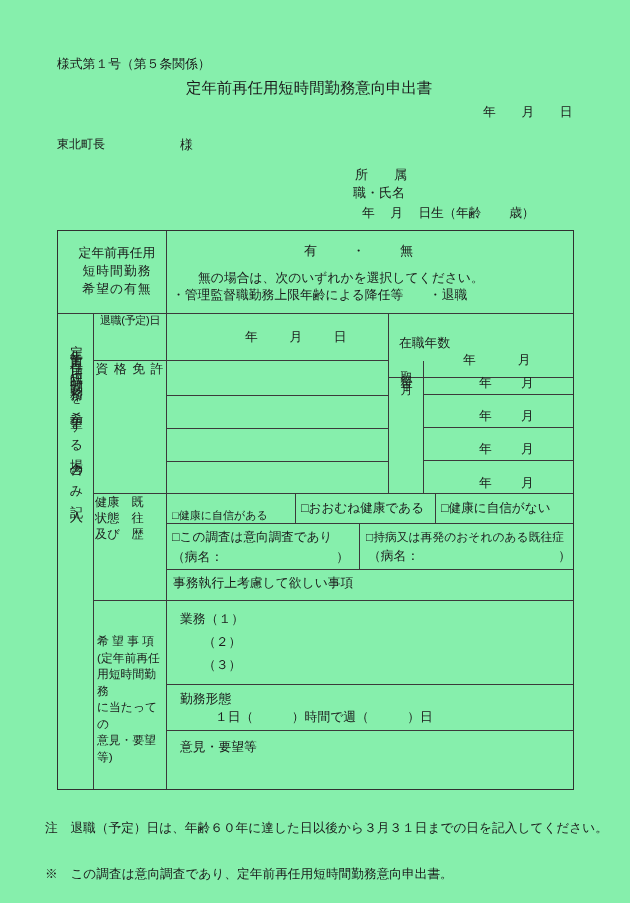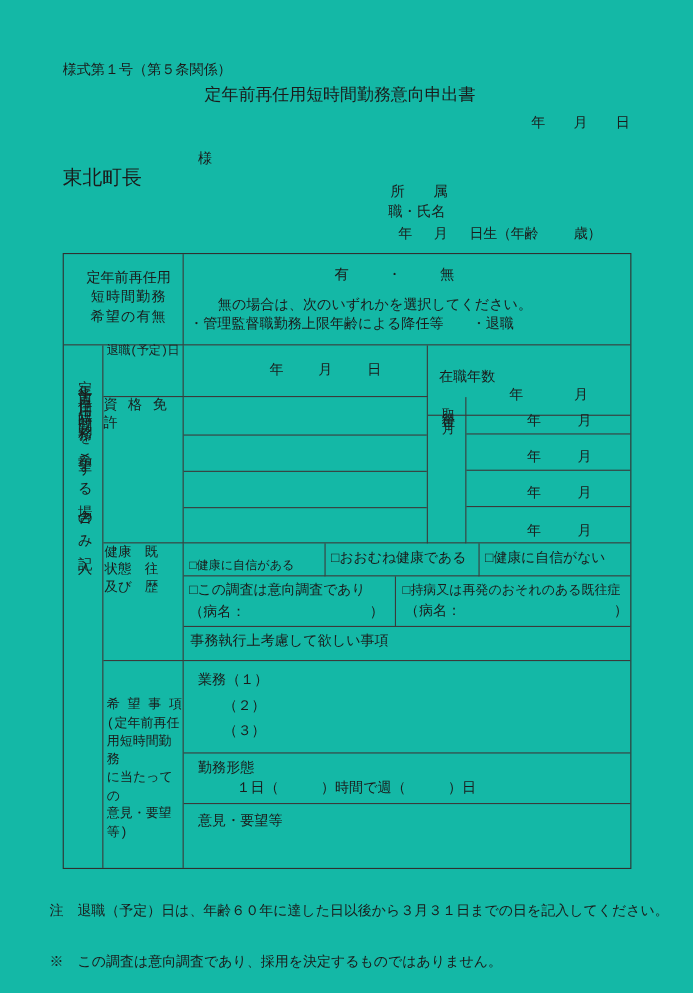--- a/index.html
+++ b/index.html
@@ -1,19 +1,19 @@
 <!DOCTYPE html>
 <html><head>
 <meta charset="utf-8">
 <style>
   html,body{margin:0;padding:0;background:#e8e8e8;}
   .page{
     position:relative;width:630px;height:903px;margin:0 auto;
-    background:#14b8a6;color:#1b1b1b;
-    font-family:Liberation Mono, monospace;
+    background:#86efac;color:#1b1b1b;
+    font-family:Liberation Sans, sans-serif;
     font-size:12.8px;line-height:1.25;overflow:hidden;
   }
   .abs{position:absolute;white-space:pre;}
   .cell{position:absolute;box-sizing:border-box;border:0 solid #3a3a3a;}
   .br{border-right-width:1px;}
   .bb{border-bottom-width:1px;}
   .vtext{writing-mode:vertical-rl;text-orientation:upright;}
   .flexc{display:flex;align-items:flex-start;justify-content:center;}
   .table{
     position:absolute;left:57px;top:230px;width:515px;height:558px;
@@ -23,21 +23,21 @@
   .notes{position:absolute;left:45px;top:791px;width:560px;font-size:12.7px;line-height:15.2px;white-space:pre;}
 </style>
 </head>
 <body>
 
 <div class="page">
 
   <div class="abs" style="left:57px;top:56px;">様式第１号（第５条関係）</div>
   <div class="abs" style="left:186px;top:78px;font-size:15.4px;">定年前再任用短時間勤務意向申出書</div>
   <div class="abs" style="left:483px;top:104px;">年　　月　　日</div>
-  <div class="abs" style="left:57px;top:152px;font-size:18px;">東北町長</div>
+  <div class="abs" style="left:57px;top:137px;font-size:12px;">東北町長</div>
   <div class="abs" style="left:180px;top:137px;font-size:13px;">様</div>
   <div class="abs" style="left:355px;top:167px;font-size:13px;">所　　属</div>
   <div class="abs" style="left:353px;top:185px;font-size:13px;">職・氏名</div>
   <div class="abs" style="left:362px;top:205px;letter-spacing:-0.3px;">年　 月　 日生（年齢　　 歳）</div>
 
   <div class="table">
 
     <div class="cell br bb" style="left:0;top:0;width:109px;height:83px;padding-top:13px;text-align:center;line-height:18.2px;">
       <div style="transform:translateX(5px);">定年前再任用</div>
       <div style="transform:translateX(5px);letter-spacing:1px;">短時間勤務</div>
@@ -138,17 +138,17 @@
       <div class="abs" style="left:48px;top:24px;">１日（　　　）時間で週（　　　）日</div>
     </div>
     <div class="cell" style="left:109px;right:0;top:500px;bottom:0;">
       <div class="abs" style="left:13px;top:8px;">意見・要望等</div>
     </div>
 
   </div>
 
   <div class="notes">
     <div>注　退職（予定）日は、年齢６０年に達した日以後から３月３１日までの日を記入してください。</div>
-    <div>※　この調査は意向調査であり、採用を決定するものではありません。</div>
+    <div>※　この調査は意向調査であり、定年前再任用短時間勤務意向申出書。</div>
     
   </div>
 
 </div>
 
 </body></html>

